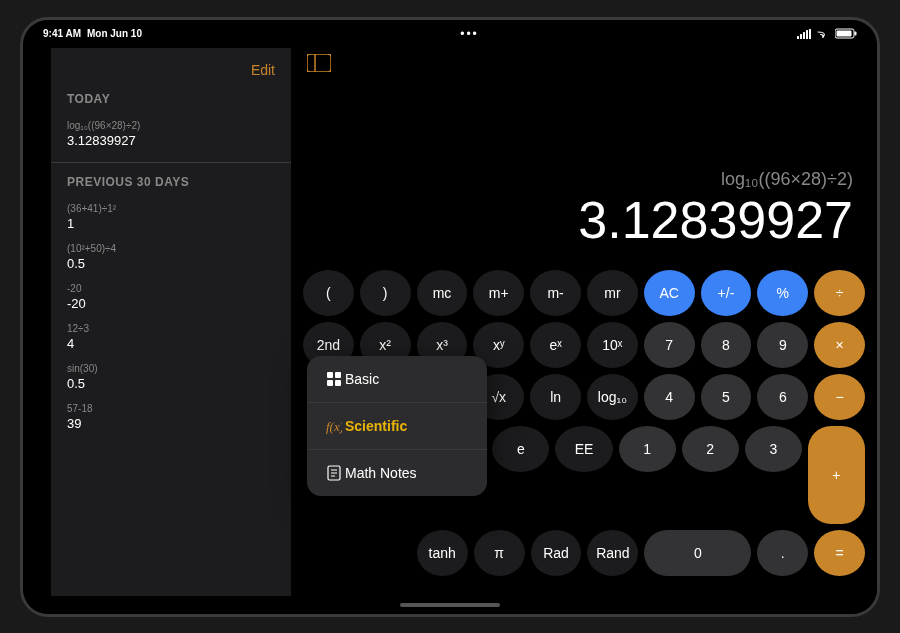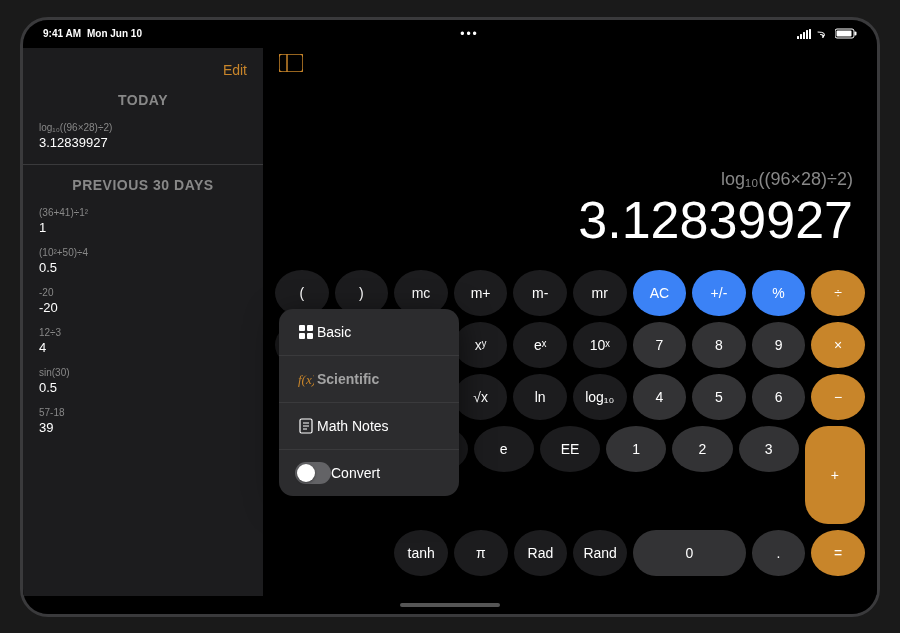--- a/index.html
+++ b/index.html
@@ -63,38 +63,38 @@
     }
 
     
     .sidebar {
       width: 240px;
       background: #1c1c1e;
       flex-shrink: 0;
       display: flex;
       flex-direction: column;
       padding: 10px 0;
+      margin-left: 28px;
     }
     .sidebar-header {
       display: flex;
       justify-content: flex-end;
       padding: 4px 16px 10px;
     }
     .edit-btn {
       color: #c8852a;
       font-size: 14px;
       cursor: pointer;
     }
     .sidebar-section-label {
       color: #888;
-      font-size: 14px;
+      font-size: 12px;
       font-weight: 600;
       padding: 4px 16px 8px;
       letter-spacing: 0.5px;
-      text-align: center;
     }
     .sidebar-item {
       padding: 6px 16px;
       cursor: pointer;
     }
     .sidebar-item-expr {
       color: #888;
       font-size: 10px;
       margin-bottom: 2px;
     }
@@ -226,21 +226,21 @@
       justify-content: center;
       font-size: 14px;
       color: #fff;
     }
     .menu-item-label {
       font-size: 14px;
       color: #fff;
       font-weight: 400;
     }
     .menu-item-label.active {
-      color: #a3a3a3;
+      color: #eab308;
       font-weight: 600;
     }
     .menu-item-icon.active {
       color: #86efac;
     }
 
     
     .toggle-switch {
       width: 36px;
       height: 22px;
@@ -466,26 +466,20 @@
             <svg width="14" height="16" viewBox="0 0 14 16" fill="none">
               <rect x="1" y="1" width="12" height="14" rx="1.5" stroke="white" stroke-width="1.2"></rect>
               <line x1="4" y1="5" x2="10" y2="5" stroke="white" stroke-width="1"></line>
               <line x1="4" y1="8" x2="10" y2="8" stroke="white" stroke-width="1"></line>
               <line x1="4" y1="11" x2="8" y2="11" stroke="white" stroke-width="1"></line>
             </svg>
           </span>
           <span class="menu-item-label">Math Notes</span>
         </div>
 
-        <div class="menu-item">
-          <div class="toggle-switch">
-            <div class="toggle-knob"></div>
-          </div>
-          <span class="menu-item-label">Convert</span>
-        </div>
       </div>
 
     </div>
 
   </div>
 
   <div class="bottom-indicator">
     <div class="home-indicator"></div>
   </div>
 

